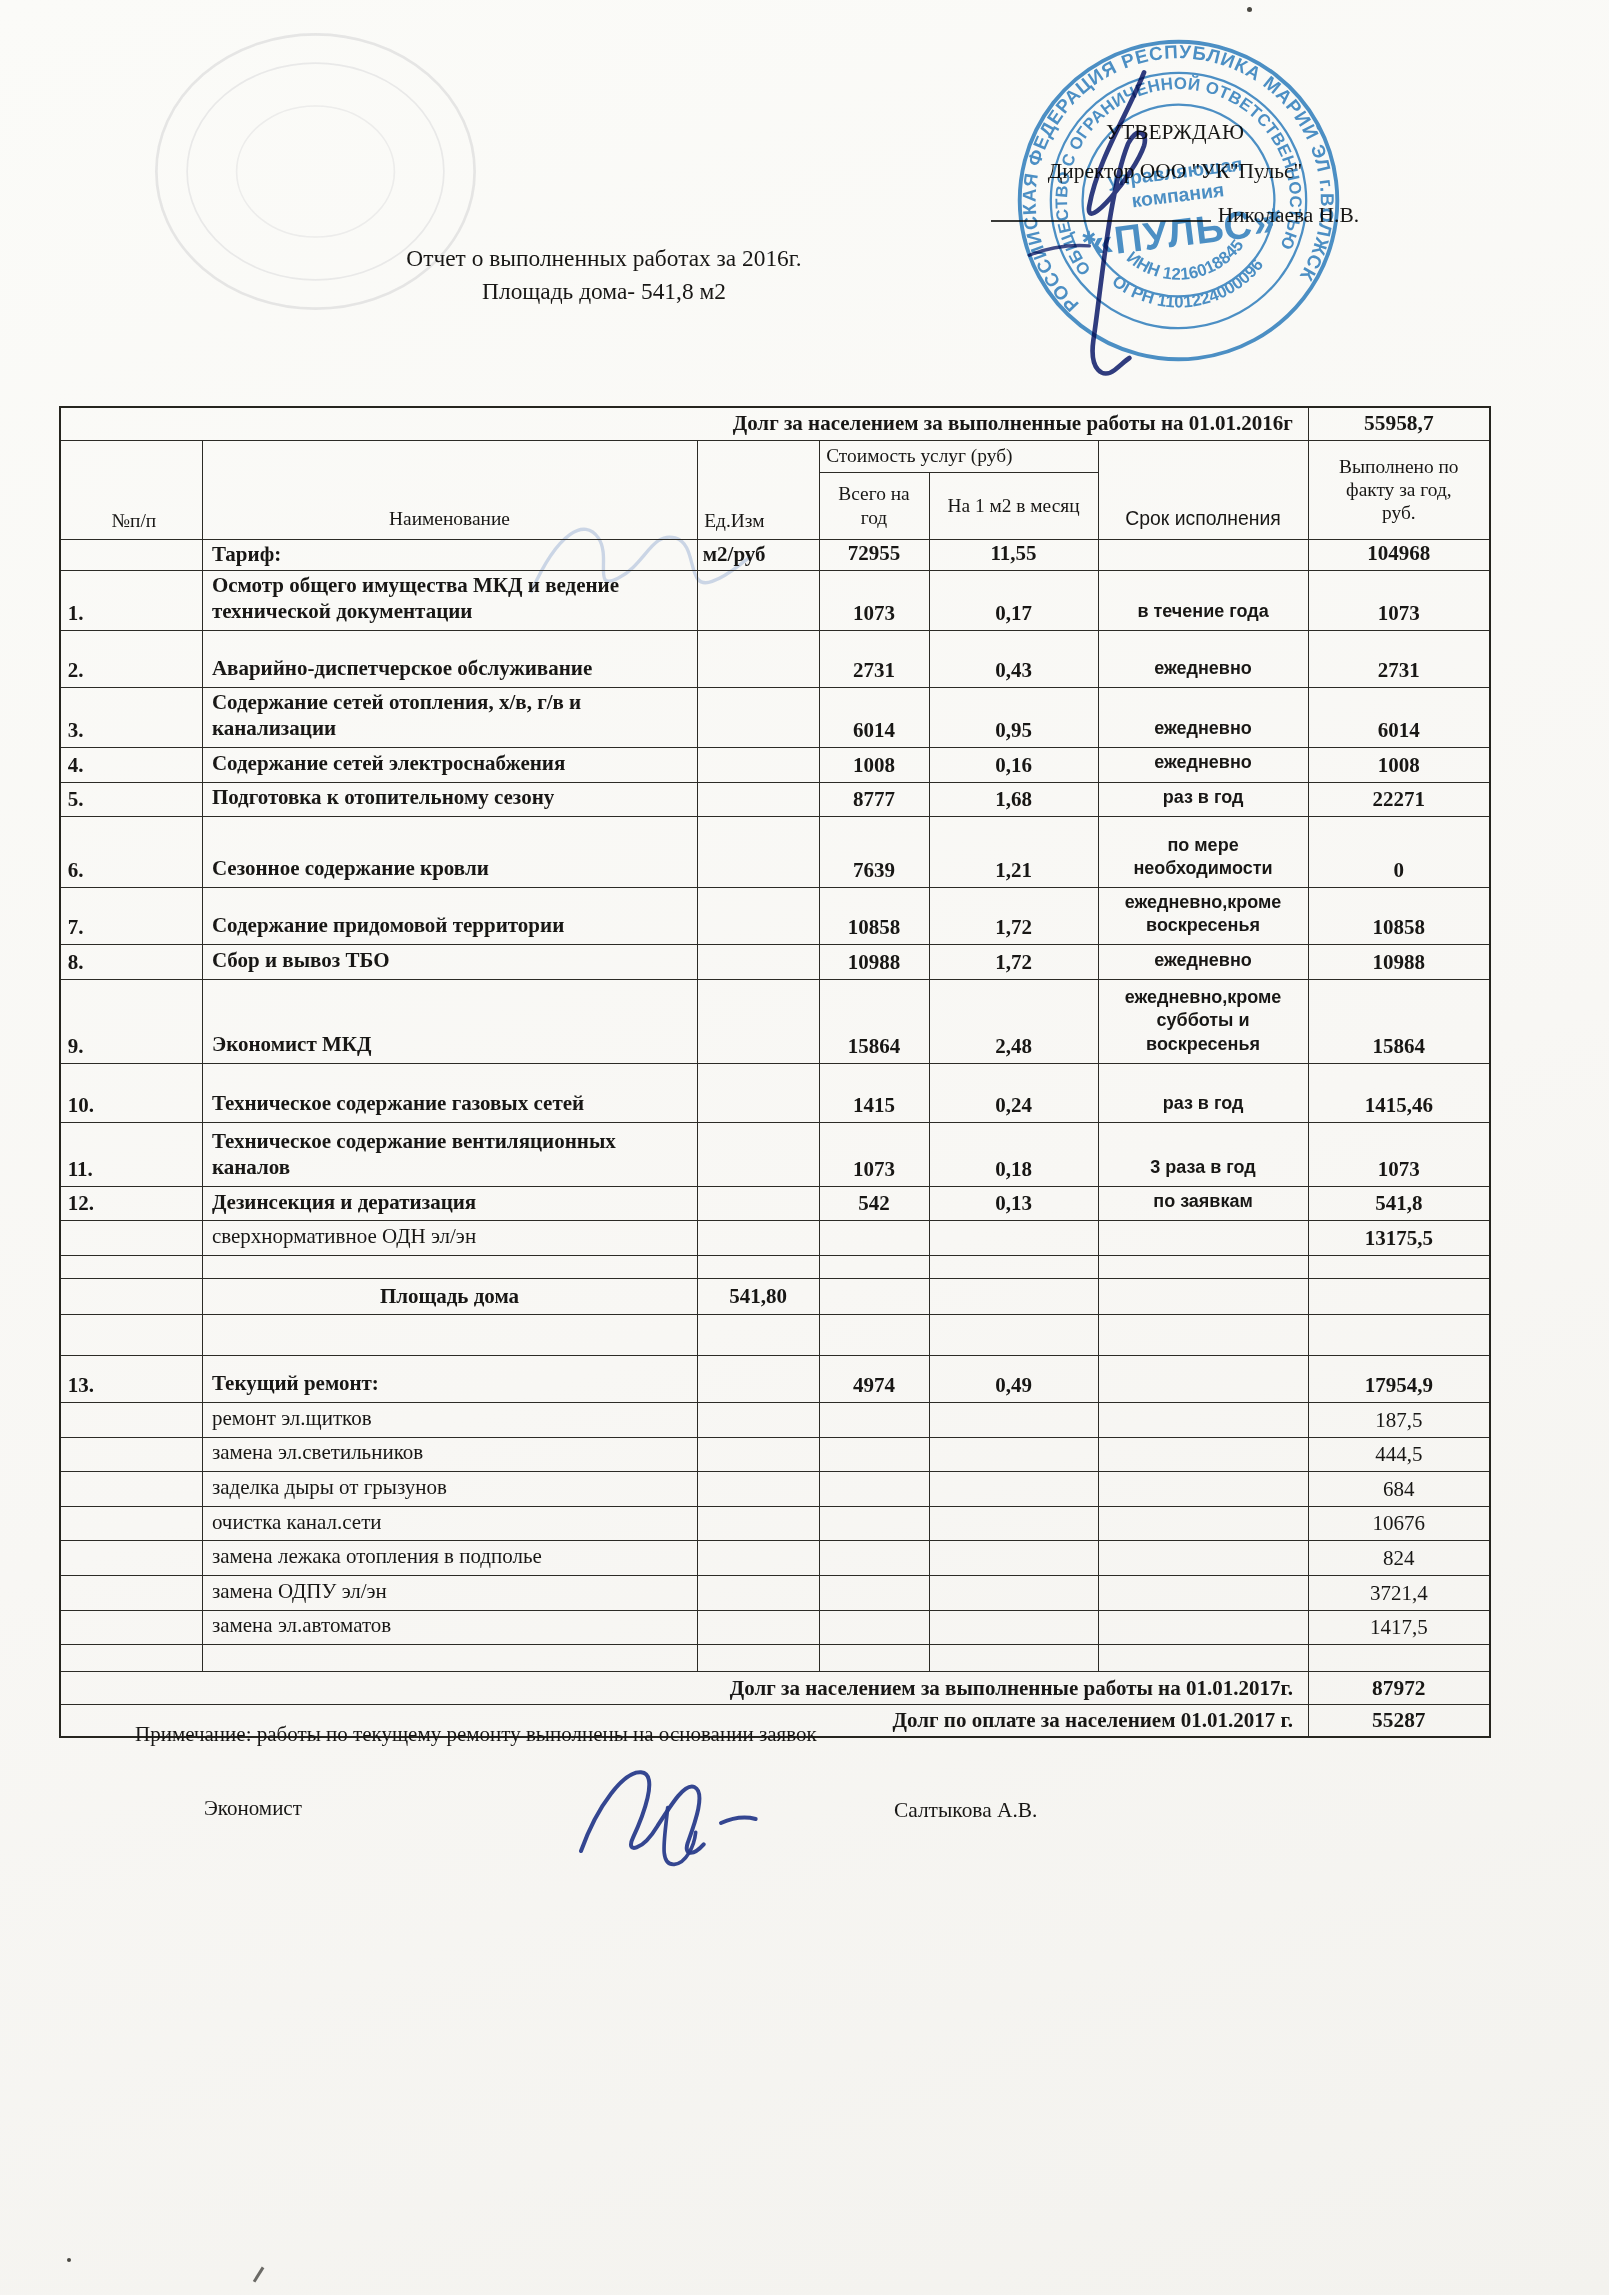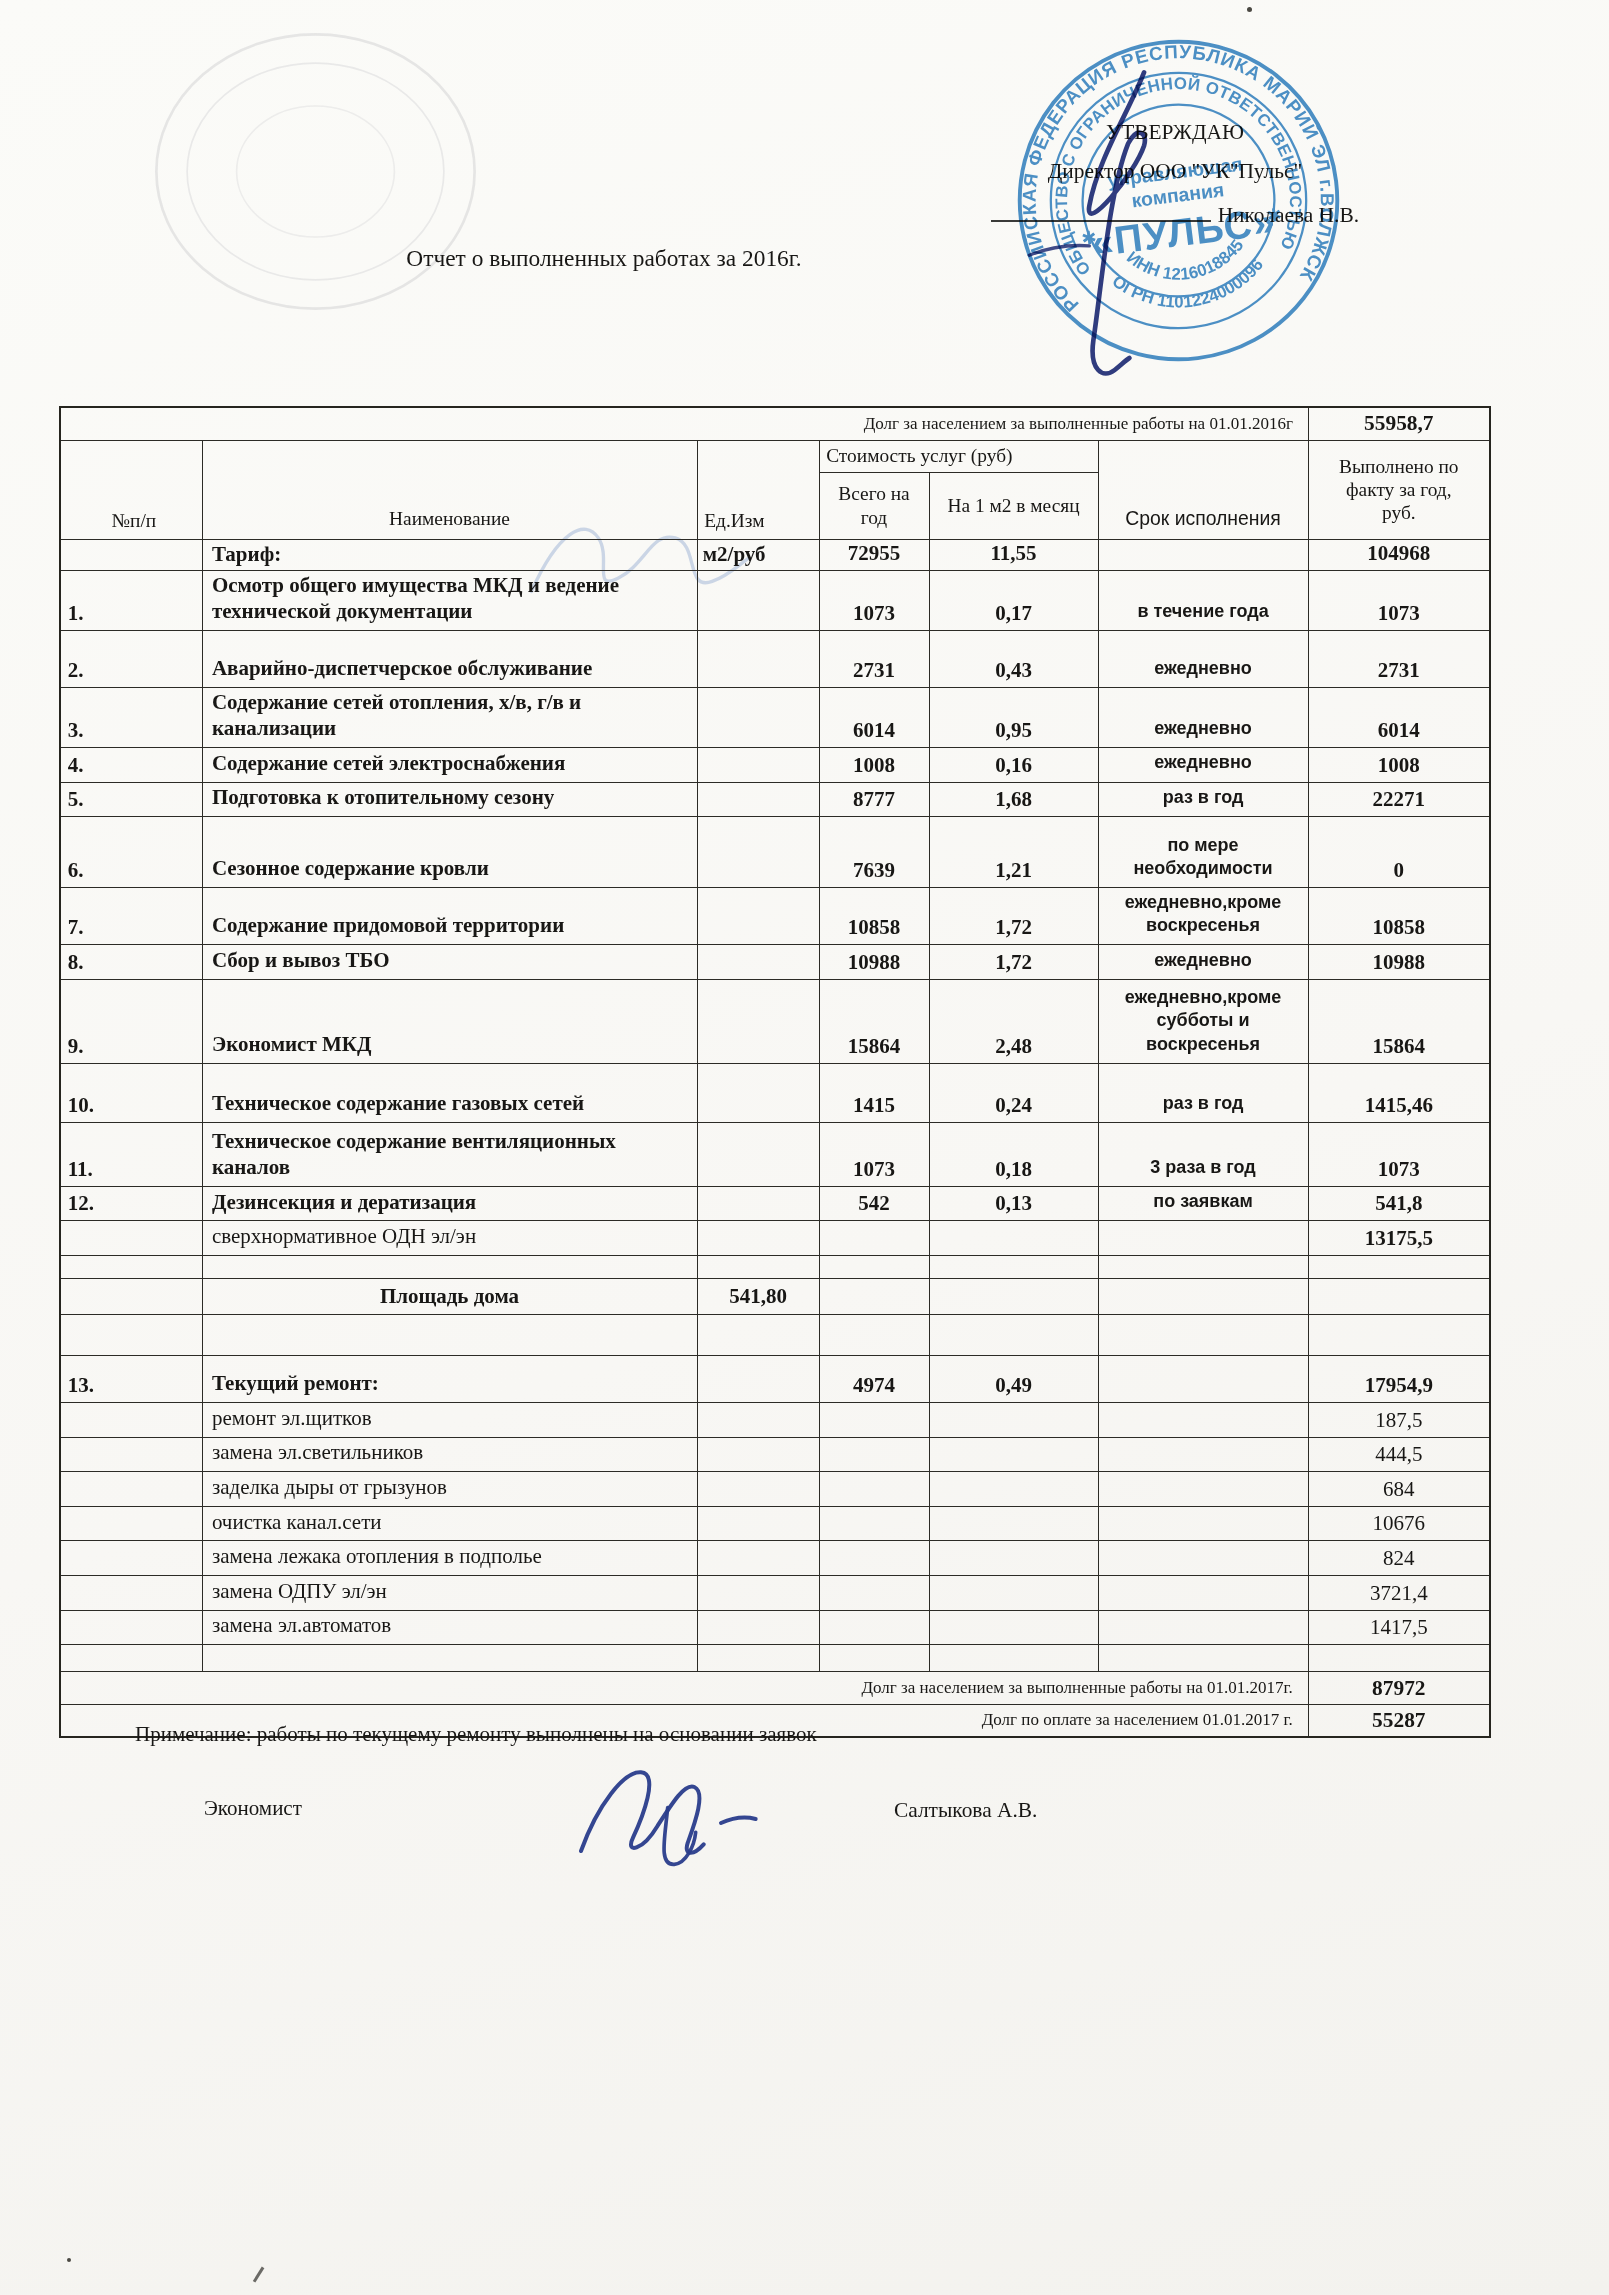--- a/index.html
+++ b/index.html
@@ -45,21 +45,21 @@
 
   .hd{font-weight:400;font-size:19.4px;line-height:1.2;}
   .hnum{vertical-align:bottom;text-align:center;padding:0 0 6.7px 5.3px;}
   .hname{vertical-align:bottom;text-align:center;padding-bottom:8px;}
   .hunit{vertical-align:bottom;text-align:left;padding:0 0 6.7px 6.7px;}
   .hcost{vertical-align:middle;text-align:left;padding-left:6.7px;}
   .hsub{vertical-align:middle;text-align:center;padding:0 6.7px;}
   .hterm{font-family:"Liberation Sans","DejaVu Sans",sans-serif;vertical-align:bottom;text-align:center;padding-bottom:8px;}
   .hfact{vertical-align:middle;text-align:center;padding:0 20px;}
 
-  .debt-label{font-weight:400;font-size:17px;text-align:right;vertical-align:middle;padding-right:14.7px;white-space:nowrap;}
+  .debt-label{font-weight:700;font-size:21px;text-align:right;vertical-align:middle;padding-right:14.7px;white-space:nowrap;}
   .debt-val{font-weight:700;font-size:21.4px;text-align:center;vertical-align:middle;}
 
   .tariff-label{font-weight:700;font-size:21px;text-align:left;vertical-align:middle;padding-left:9.4px;}
   .tariff-unit{font-weight:700;font-size:21px;text-align:left;vertical-align:middle;padding-left:5.3px;}
 
   .area-label{font-weight:700;font-size:21px;text-align:center;vertical-align:middle;}
   .area-val{font-weight:700;font-size:21px;text-align:center;vertical-align:middle;}
 
   
   .note{left:127px;top:1722px;font-size:21px;z-index:2;margin-left:8px;}
@@ -124,20 +124,21 @@
   </g>
 </svg>
 
 <svg class="layer dark-sig" width="214" height="347" viewBox="0 0 320 520">
   <path d="M 232 38 C 210 95, 162 170, 150 238 C 142 282, 218 190, 232 148 C 238 128, 222 118, 208 145 C 180 215, 168 360, 156 440 C 150 484, 170 498, 188 484 C 198 476, 204 470, 210 466" fill="none" stroke="#202d78" stroke-width="7" stroke-linecap="round" opacity="0.92"></path>
   <path d="M 60 312 C 90 300, 120 296, 150 298" fill="none" stroke="#202d78" stroke-width="5" stroke-linecap="round" opacity="0.85"></path>
 </svg>
 
 <div class="layer title-block">
   <div>Отчет о выполненных работах за 2016г.</div>
+  <div>Площадь дома-  541,8 м2</div>
 </div>
 
 <table class="report">
   <colgroup>
     <col style="width:142px">
       <col style="width:495px">
       <col style="width:122px">
     <col style="width:110px">
       <col style="width:169px">
       <col style="width:210px">

